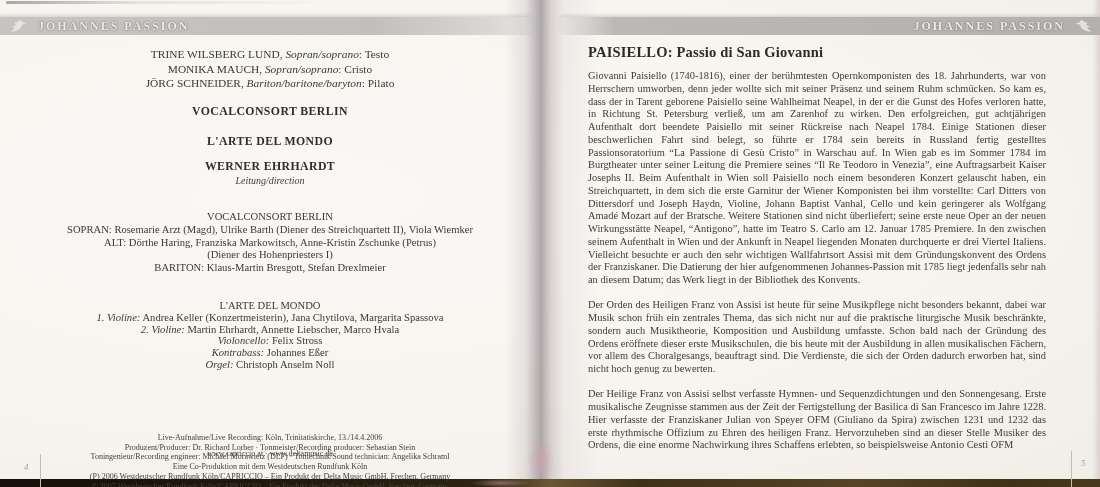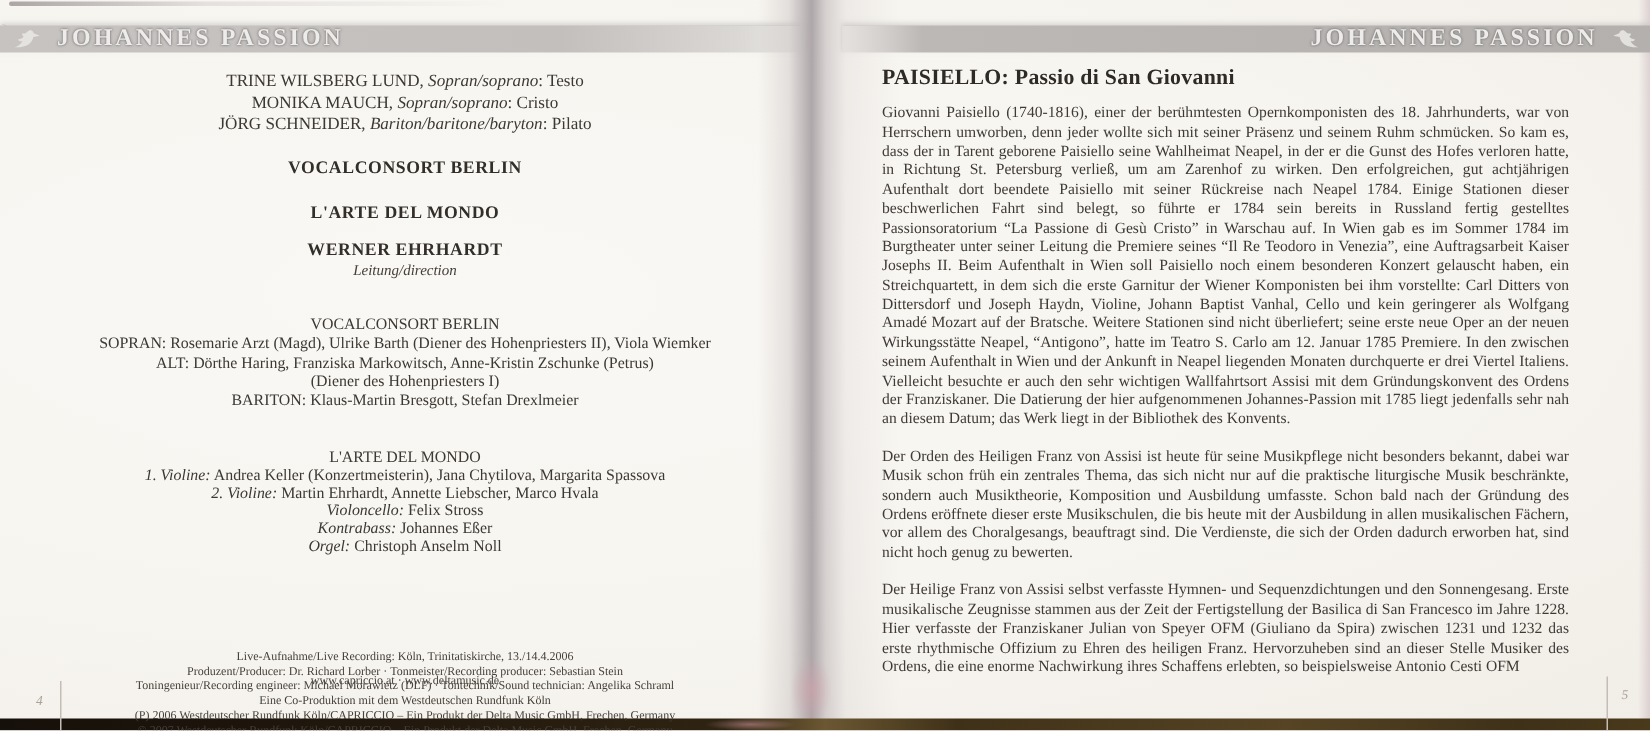--- a/index.html
+++ b/index.html
@@ -22,21 +22,21 @@
     background:linear-gradient(90deg, rgba(168,142,152,0), rgba(168,142,152,.30));}
   .bottom-strip{position:absolute;left:0;top:479px;width:1100px;height:8px;
     background:linear-gradient(90deg,#16100a 0%,#241a0e 28%,#2f2412 44%,#6b5732 50%,
       #3f3118 58%,#564424 78%,#3e3118 92%,#4a3a1c 100%);}
   .bottom-strip::before{content:"";position:absolute;left:470px;top:0;width:60px;height:8px;
     background:radial-gradient(closest-side, rgba(205,150,160,.55), rgba(205,150,160,0));}
   .edge-glyph{position:absolute;left:-4px;top:16px;width:10px;height:19px;
     border-right:2px solid rgba(150,146,144,.55);border-radius:0 60% 60% 0/0 50% 50% 0;}
   
   .banner{position:absolute;top:17px;height:18px;display:flex;align-items:center;
-    font-weight:bold;font-size:16px;letter-spacing:2px;color:#edecea;
+    font-weight:bold;font-size:12px;letter-spacing:2px;color:#edecea;
     text-shadow:0 0 2px rgba(118,115,113,.95), 0 0 1px rgba(118,115,113,.8);}
   .banner-left{left:0;width:534px;padding-left:8px;box-sizing:border-box;
     background:linear-gradient(90deg,#c6c3c1 0%,#c2bfbd 70%,rgba(194,191,189,.55) 92%,rgba(194,191,189,.25) 100%);
     box-shadow:0 -2px 3px rgba(190,187,185,.55);}
   .banner-right{left:561px;width:539px;justify-content:flex-end;padding-right:6px;box-sizing:border-box;
     background:linear-gradient(90deg,rgba(184,181,179,.15) 0%,#bbb8b6 10%,#b3b0ae 100%);
     box-shadow:0 -2px 3px rgba(190,187,185,.5);}
   .banner .bird{display:inline-block;line-height:0;opacity:.9;}
   .banner-left .bird{margin-right:10px;}
   .banner-right .bird{margin-left:9px;transform:scaleX(-1);}
@@ -109,21 +109,21 @@
       <div><span>JÖRG SCHNEIDER, </span><i>Bariton/baritone/baryton</i><span>: Pilato</span></div>
     </div>
 
     <div class="abs grp grp1">VOCALCONSORT BERLIN</div>
     <div class="abs grp grp2">L'ARTE DEL MONDO</div>
     <div class="abs grp grp3">WERNER EHRHARDT</div>
     <div class="abs conductor-role">Leitung/direction</div>
 
     <div class="abs choir">
       <div class="ens-title">VOCALCONSORT BERLIN</div>
-      <div>SOPRAN: Rosemarie Arzt (Magd), Ulrike Barth (Diener des Hohenpriesters II), Viola Wiemker</div>
+      <div>SOPRAN: Rosemarie Arzt (Magd), Ulrike Barth (Diener des Streichquartett II), Viola Wiemker</div>
       <div>ALT: Dörthe Haring, Franziska Markowitsch, Anne-Kristin Zschunke (Petrus)</div>
       <div>(Diener des Hohenpriesters I)</div>
       <div>BARITON: Klaus-Martin Bresgott, Stefan Drexlmeier</div>
     </div>
 
     <div class="abs orchestra">
       <div class="ens-title">L'ARTE DEL MONDO</div>
       <div><i>1. Violine:</i><span> Andrea Keller (Konzertmeisterin), Jana Chytilova, Margarita Spassova</span></div>
       <div><i>2. Violine:</i><span> Martin Ehrhardt, Annette Liebscher, Marco Hvala</span></div>
       <div><i>Violoncello:</i><span> Felix Stross</span></div>

